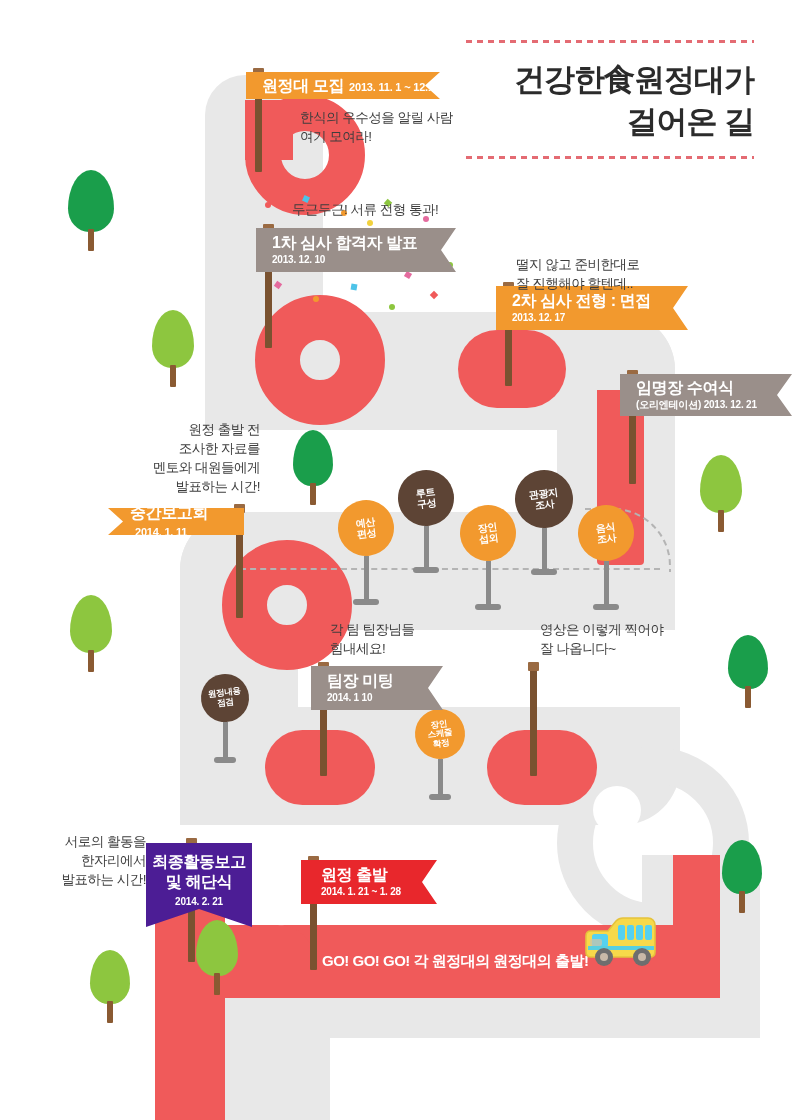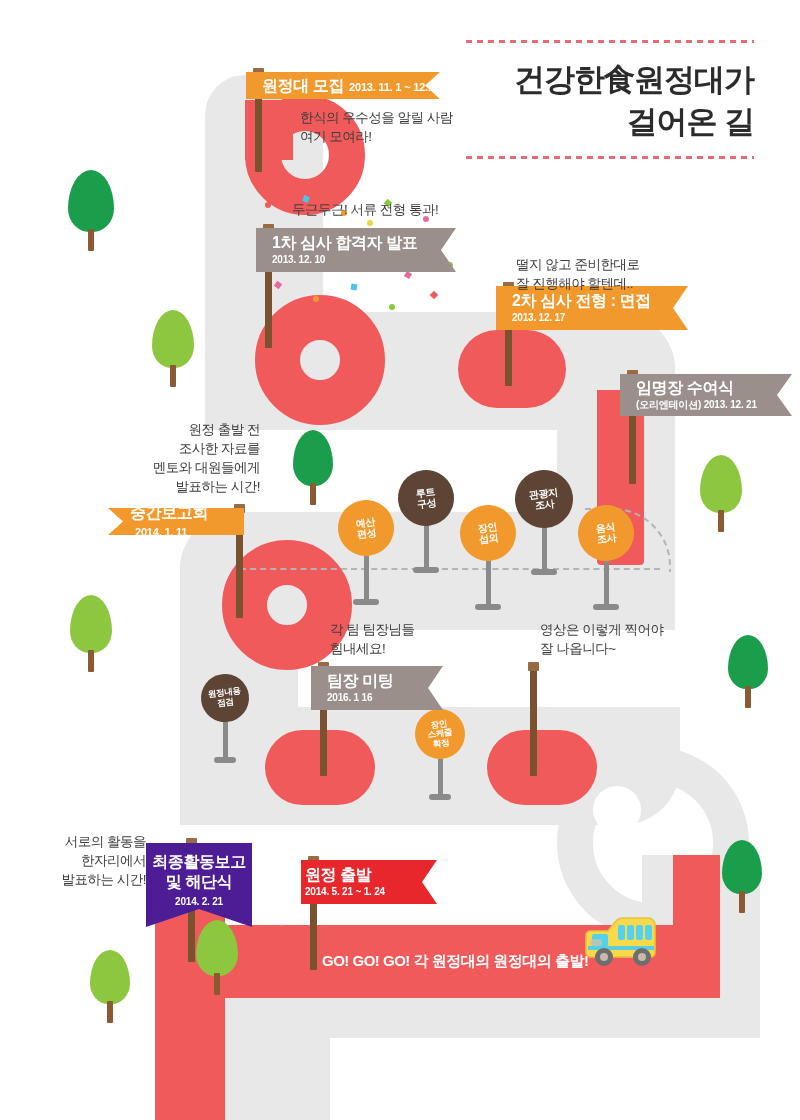--- a/index.html
+++ b/index.html
@@ -268,33 +268,33 @@
   <div class="banner inline notch-left" style="left:108px;top:508px;width:136px;height:27px;background:#f2992e;padding-left:22px;">
     <div><span class="t1">중간보고회</span><span class="t2">2014. 1. 11</span></div>
   </div>
 
   <div class="caption" style="left:330px;top:620px;">각 팀 팀장님들
 힘내세요!</div>
   <div class="flagcap" style="left:318px;top:662px;"></div>
   <div class="flagpole" style="left:320px;top:666px;height:110px;"></div>
   <div class="banner notch-right" style="left:311px;top:666px;width:132px;height:44px;background:#9a8f8a;padding-left:16px;">
     <span class="t1">팀장 미팅</span>
-    <span class="t2">2016. 1 16</span>
+    <span class="t2">2014. 1 10</span>
   </div>
 
   <div class="caption" style="left:540px;top:620px;">영상은 이렇게 찍어야
 잘 나옵니다~</div>
   <div class="flagcap" style="left:528px;top:662px;"></div>
   <div class="flagpole" style="left:530px;top:666px;height:110px;"></div>
 
   <div class="flagcap" style="left:308px;top:856px;"></div>
   <div class="flagpole" style="left:310px;top:860px;height:110px;"></div>
-  <div class="banner notch-right" style="left:301px;top:860px;width:136px;height:44px;background:#e8272c;padding-left:4px;">
+  <div class="banner notch-right" style="left:301px;top:860px;width:136px;height:44px;background:#e8272c;padding-left:20px;">
     <span class="t1">원정 출발</span>
-    <span class="t2">2014. 5. 21 ~ 1. 24</span>
+    <span class="t2">2014. 1. 21 ~ 1. 28</span>
   </div>
 
   <div class="caption" style="left:44px;top:832px;text-align:right;width:102px;">서로의 활동을
 한자리에서
 발표하는 시간!</div>
   <div class="flagcap" style="left:186px;top:838px;"></div>
   <div class="flagpole" style="left:188px;top:842px;height:120px;"></div>
   <div class="banner notch-bottom" style="left:146px;top:843px;width:106px;height:84px;background:#4c1d95;align-items:center;text-align:center;padding-bottom:12px;">
     <span class="t1" style="white-space:pre-line;line-height:1.25;">최종활동보고
 및 해단식</span>

